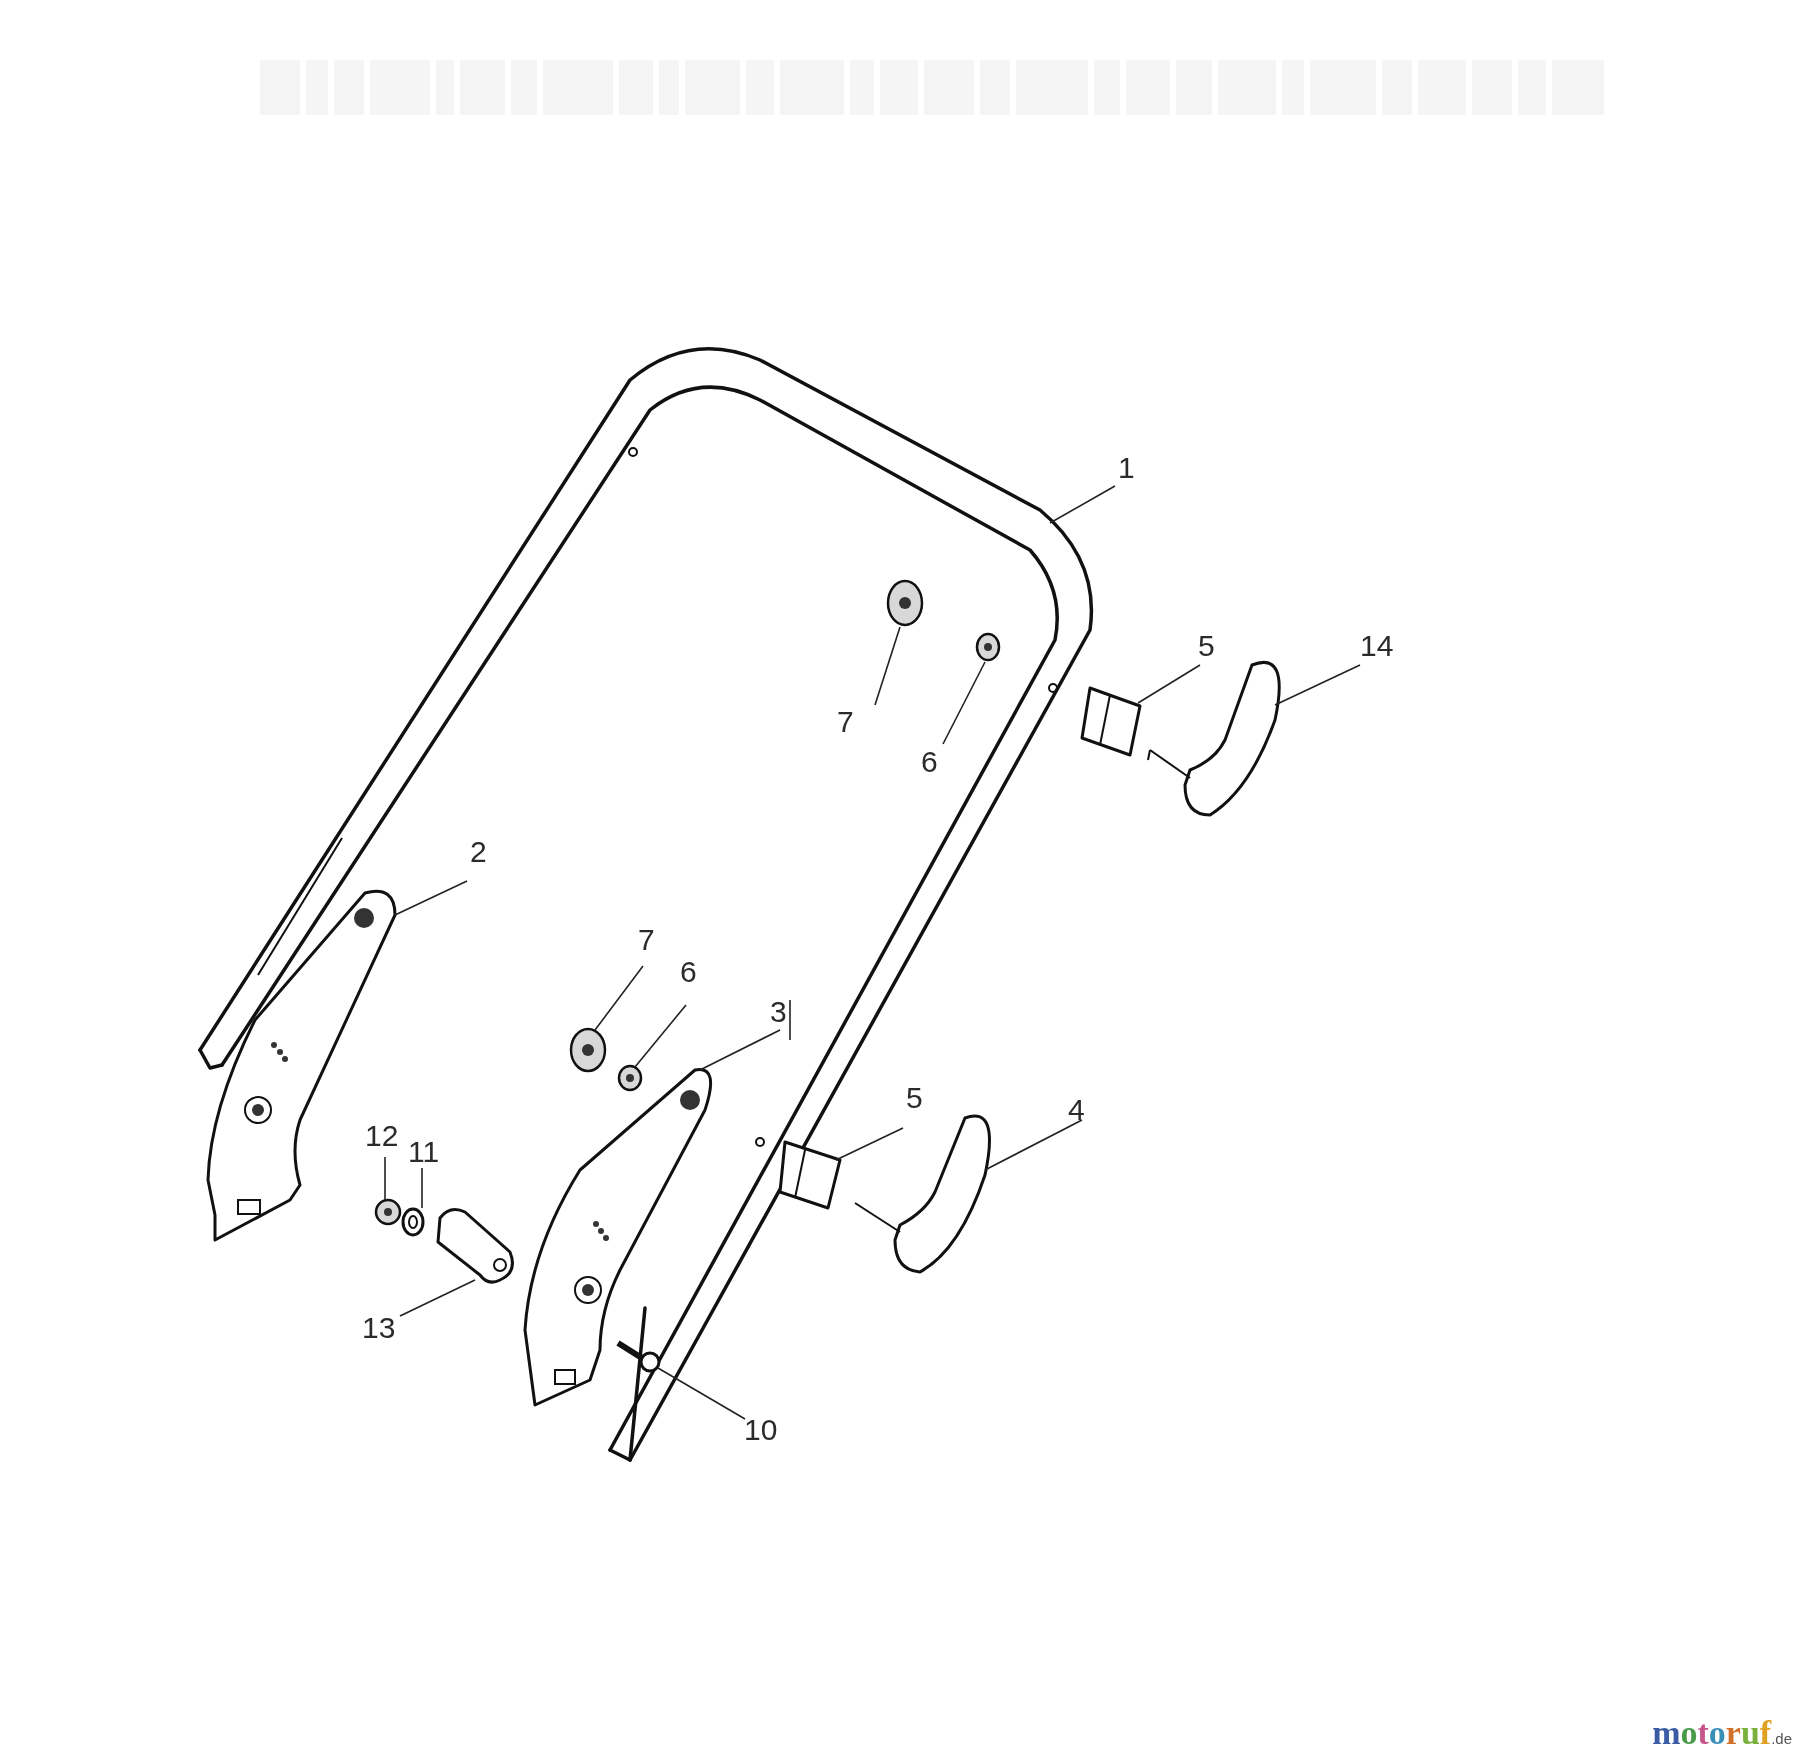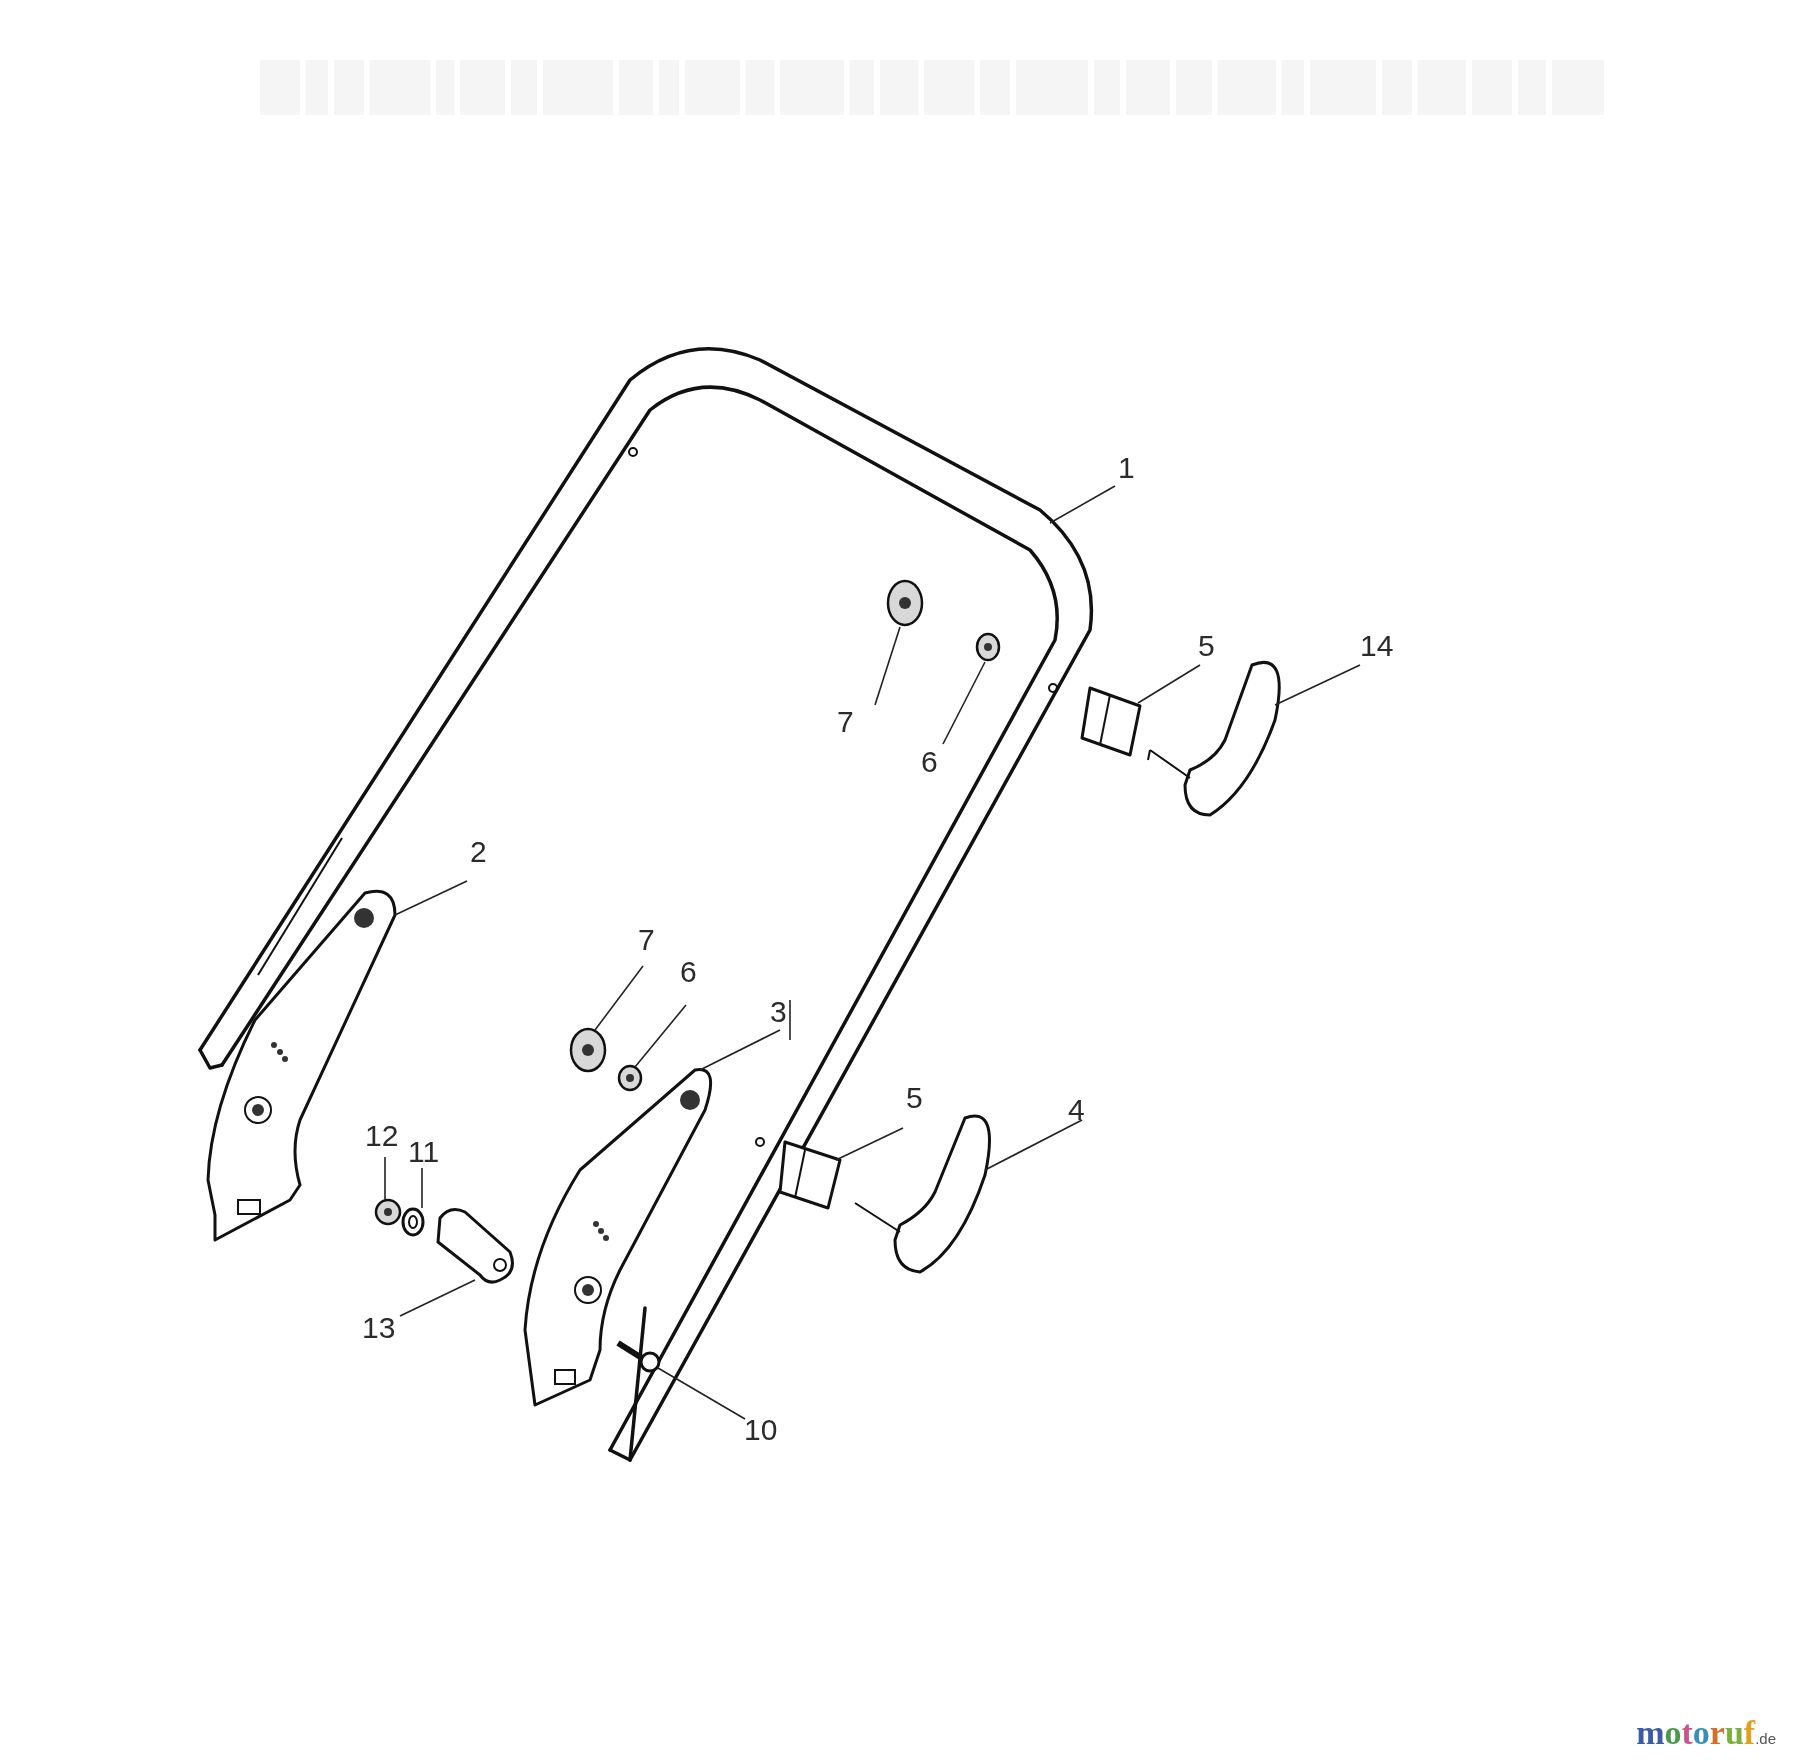--- a/index.html
+++ b/index.html
@@ -7,21 +7,21 @@
   #faded-header { position: absolute; left: 260px; top: 60px; width: 1520px; height: 55px; opacity: 0.035; }
   #faded-header span { display: inline-block; height: 55px; background: #000; margin-right: 6px; }
   svg#diagram { position: absolute; left: 0; top: 0; }
   .callout { font-family: "Liberation Sans", sans-serif; font-size: 30px; fill: #2b2b2b; }
   .part { fill: #ffffff; stroke: #111; stroke-width: 3; stroke-linejoin: round; }
   .part-thin { fill: none; stroke: #111; stroke-width: 2; }
   .leader { stroke: #222; stroke-width: 1.6; fill: none; }
   .tube { fill: none; stroke: #111; stroke-width: 3.5; stroke-linecap: round; stroke-linejoin: round; }
   .nut { fill: #d8d8d8; stroke: #111; stroke-width: 2.5; }
   .dark { fill: #333; }
-  #watermark { position: absolute; right: 24px; bottom: 10px; font-family: "Liberation Serif", serif; font-size: 34px; font-weight: bold; letter-spacing: 0px; }
+  #watermark { position: absolute; right: 8px; bottom: 10px; font-family: "Liberation Serif", serif; font-size: 34px; font-weight: bold; letter-spacing: 0px; }
   #watermark .tld { font-family: "Liberation Sans", sans-serif; font-size: 15px; font-weight: normal; color: #555; }
 </style>
 </head>
 <body>
 
 <div id="stage">
   <div id="faded-header"><span style="width: 40px;"></span><span style="width: 22px;"></span><span style="width: 30px;"></span><span style="width: 60px;"></span><span style="width: 18px;"></span><span style="width: 45px;"></span><span style="width: 26px;"></span><span style="width: 70px;"></span><span style="width: 34px;"></span><span style="width: 20px;"></span><span style="width: 55px;"></span><span style="width: 28px;"></span><span style="width: 64px;"></span><span style="width: 24px;"></span><span style="width: 38px;"></span><span style="width: 50px;"></span><span style="width: 30px;"></span><span style="width: 72px;"></span><span style="width: 26px;"></span><span style="width: 44px;"></span><span style="width: 36px;"></span><span style="width: 58px;"></span><span style="width: 22px;"></span><span style="width: 66px;"></span><span style="width: 30px;"></span><span style="width: 48px;"></span><span style="width: 40px;"></span><span style="width: 28px;"></span><span style="width: 52px;"></span></div>
 
   <svg id="diagram" width="1800" height="1762" viewBox="0 0 1800 1762">
 

